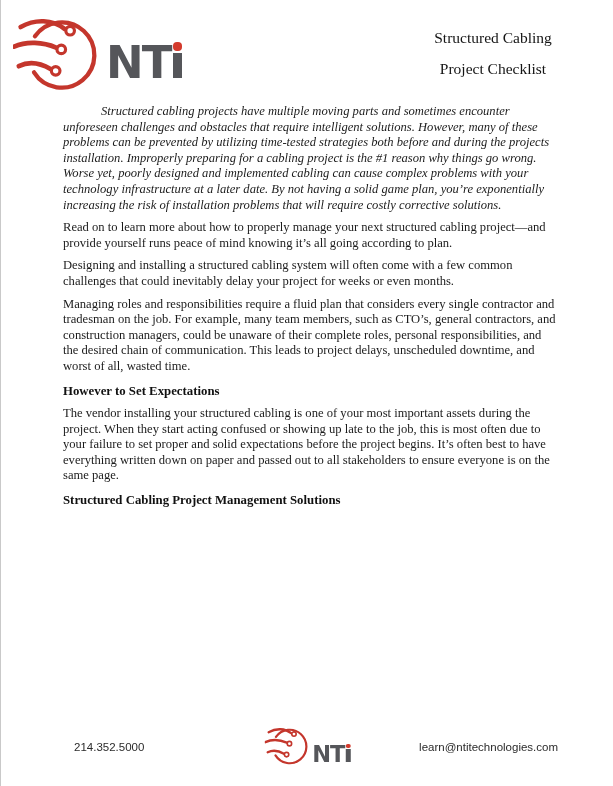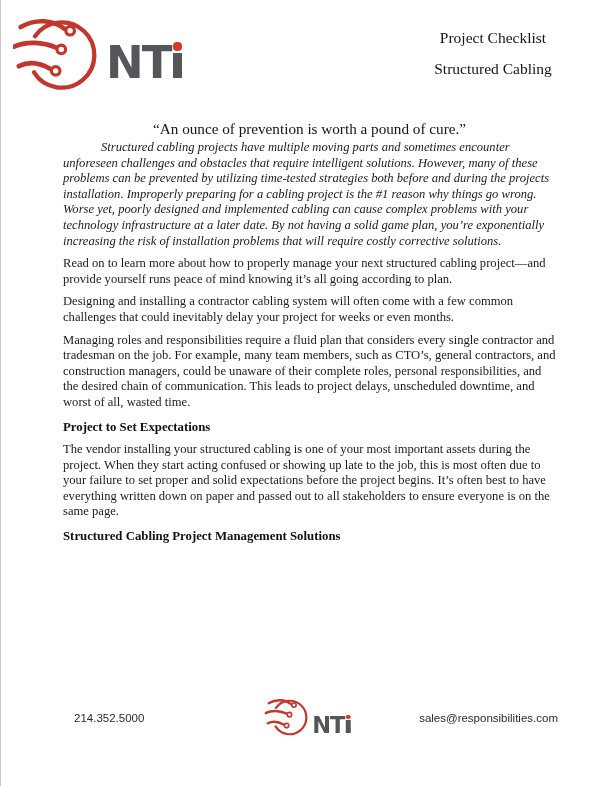--- a/index.html
+++ b/index.html
@@ -29,21 +29,21 @@
 
   
   .content{margin:0 57px 0 62px;font-size:12.6px;line-height:15.6px;}
   .quote{text-align:center;font-size:15.2px;line-height:19px;margin:17px 0 0;color:#141414;}
   .content p{margin:7px 0 0;}
   .content p.indent{text-indent:38px;margin-top:2px;font-style:italic;}
   .content h2{font-size:12.8px;line-height:15.6px;font-weight:bold;margin:9px 0 0;color:#111;}
   .content h2.big-gap{margin-top:25px;}
 
   
-  .footer{position:absolute;left:0;top:695px;width:613px;height:48px;
+  .footer{position:absolute;left:0;top:724px;width:613px;height:48px;
     font-family:"Liberation Sans",sans-serif;font-size:11.5px;color:#2b2b2b;}
   .footer .phone{position:absolute;left:73px;top:17px;}
   .footer .email{position:absolute;right:56px;top:17px;}
   .footer-logo{position:absolute;left:50%;transform:translateX(-50%);top:1px;display:flex;align-items:center;}
   .footer-logo svg{display:block;}
   .footer-logo .logo-text{font-size:22.5px;letter-spacing:-1px;margin-left:2px;}
 </style>
 </head>
 <body>
 
@@ -60,36 +60,35 @@
 
         <circle cx="61" cy="19" r="4.6" stroke-width="3.4" fill="#ffffff"></circle>
         <circle cx="51.5" cy="39" r="4.6" stroke-width="3.4" fill="#ffffff"></circle>
         <circle cx="45.5" cy="62" r="4.6" stroke-width="3.4" fill="#ffffff"></circle>
       </g>
     </svg>
     <span class="logo-text"><span>NT</span><span class="i-built"><span class="i-stem"></span><span class="i-dot"></span></span></span>
   </div>
 
   <div class="header-title">
+    <div>Structured Cabling</div>
     <div>Project Checklist</div>
-    <div>Structured Cabling</div>
   </div>
 </div>
 
 <div class="content">
-  <div class="quote">“An ounce of prevention is worth a pound of cure.”</div>
 
   <p class="indent">Structured cabling projects have multiple moving parts and sometimes encounter unforeseen challenges and obstacles that require intelligent solutions. However, many of these problems can be prevented by utilizing time-tested strategies both before and during the projects installation. Improperly preparing for a cabling project is the #1 reason why things go wrong. Worse yet, poorly designed and implemented cabling can cause complex problems with your technology infrastructure at a later date. By not having a solid game plan, you’re exponentially increasing the risk of installation problems that will require costly corrective solutions.</p>
   <p>Read on to learn more about how to properly manage your next structured cabling project—and provide yourself runs peace of mind knowing it’s all going according to plan.</p>
 
-  <p>Designing and installing a contractor cabling system will often come with a few common challenges that could inevitably delay your project for weeks or even months.</p>
+  <p>Designing and installing a structured cabling system will often come with a few common challenges that could inevitably delay your project for weeks or even months.</p>
 
   <p>Managing roles and responsibilities require a fluid plan that considers every single contractor and tradesman on the job. For example, many team members, such as CTO’s, general contractors, and construction managers, could be unaware of their complete roles, personal responsibilities, and the desired chain of communication. This leads to project delays, unscheduled downtime, and worst of all, wasted time.</p>
 
-  <h2>Project to Set Expectations</h2>
+  <h2>However to Set Expectations</h2>
   <p>The vendor installing your structured cabling is one of your most important assets during the project. When they start acting confused or showing up late to the job, this is most often due to your failure to set proper and solid expectations before the project begins. It’s often best to have everything written down on paper and passed out to all stakeholders to ensure everyone is on the same page.</p>
 
   <h2>Structured Cabling Project Management Solutions</h2>
 </div>
 
 <div class="footer">
   <span class="phone">214.352.5000</span>
 
   <div class="footer-logo">
     <svg width="46" height="43" viewBox="0 0 96 90">
@@ -99,14 +98,14 @@
         <path d="M 1 36 C 14 30, 32 31, 46 37" stroke-width="5"></path>
         <path d="M 6 57 C 16 52, 28 53, 40 60" stroke-width="5"></path>
         <circle cx="61" cy="19" r="4.6" stroke-width="3.4" fill="#ffffff"></circle>
         <circle cx="51.5" cy="39" r="4.6" stroke-width="3.4" fill="#ffffff"></circle>
         <circle cx="45.5" cy="62" r="4.6" stroke-width="3.4" fill="#ffffff"></circle>
       </g>
     </svg>
     <span class="logo-text"><span>NT</span><span class="i-built"><span class="i-stem"></span><span class="i-dot"></span></span></span>
   </div>
 
-  <span class="email">sales@responsibilities.com</span>
+  <span class="email">learn@ntitechnologies.com</span>
 </div>
 
 </body></html>

